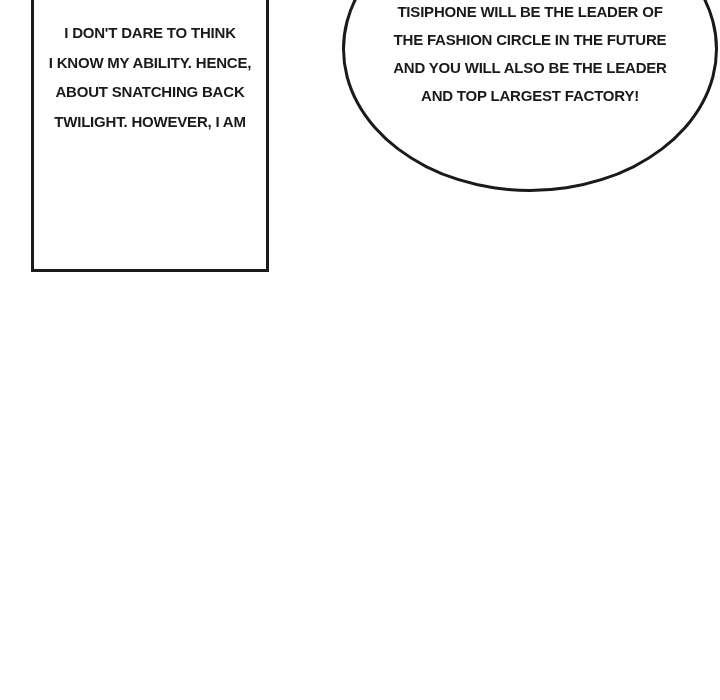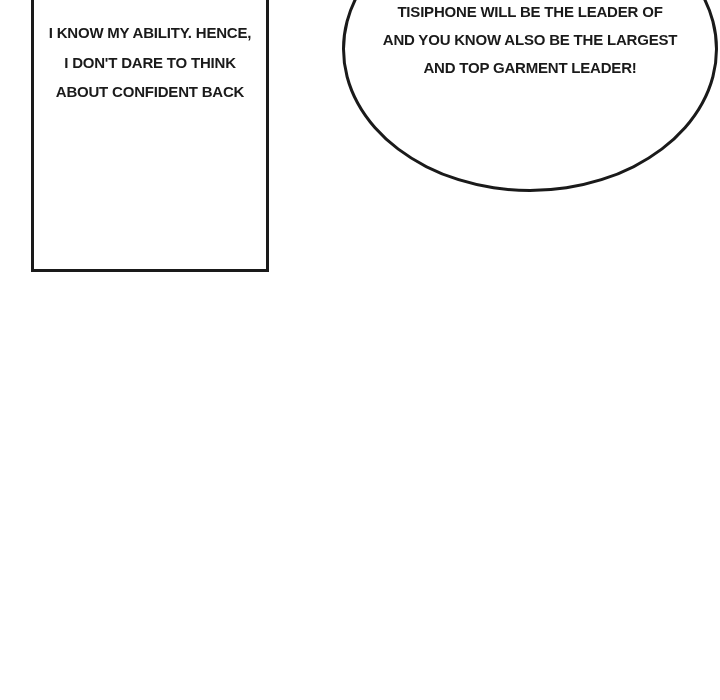--- a/index.html
+++ b/index.html
@@ -62,27 +62,29 @@
   .speech-box .bubble-line { line-height: 29.5px; }
   .speech-bubble .bubble-line { line-height: 28px; }
 </style>
 </head>
 <body>
 
 <div class="page">
 
   <div class="speech-box">
     <div class="text-block">
+      <div class="bubble-line">I DON'T DARE TO THINK</div>
       <div class="bubble-line">I KNOW MY ABILITY. HENCE,</div>
-      <div class="bubble-line">I DON'T DARE TO THINK</div>
-      <div class="bubble-line">ABOUT CONFIDENT BACK</div>
+      <div class="bubble-line">ABOUT SNATCHING BACK</div>
+      <div class="bubble-line">TWILIGHT. HOWEVER, I AM</div>
     </div>
   </div>
 
   <div class="speech-bubble">
     <div class="text-block">
       <div class="bubble-line">TISIPHONE WILL BE THE LEADER OF</div>
-      <div class="bubble-line">AND YOU KNOW ALSO BE THE LARGEST</div>
-      <div class="bubble-line">AND TOP GARMENT LEADER!</div>
+      <div class="bubble-line">THE FASHION CIRCLE IN THE FUTURE</div>
+      <div class="bubble-line">AND YOU WILL ALSO BE THE LEADER</div>
+      <div class="bubble-line">AND TOP LARGEST FACTORY!</div>
     </div>
   </div>
 
 </div>
 
 </body></html>

